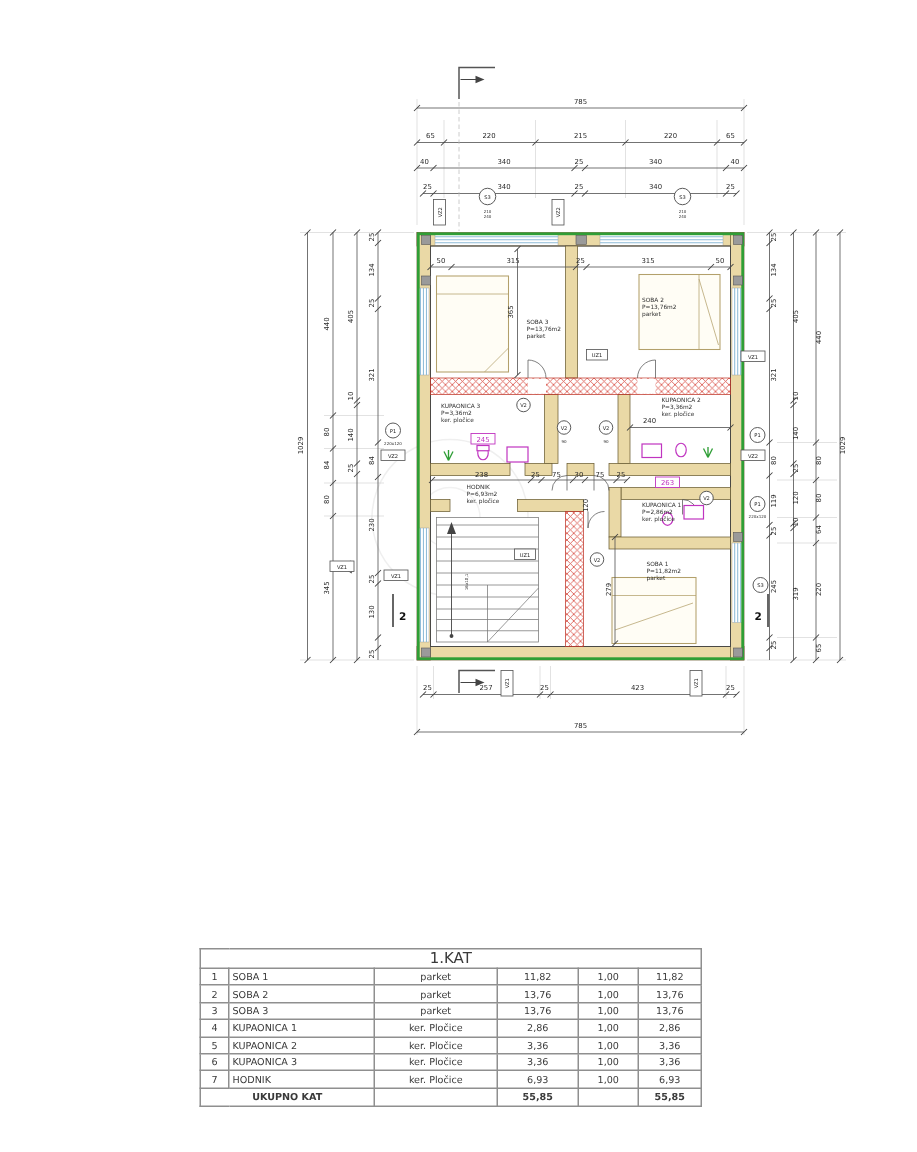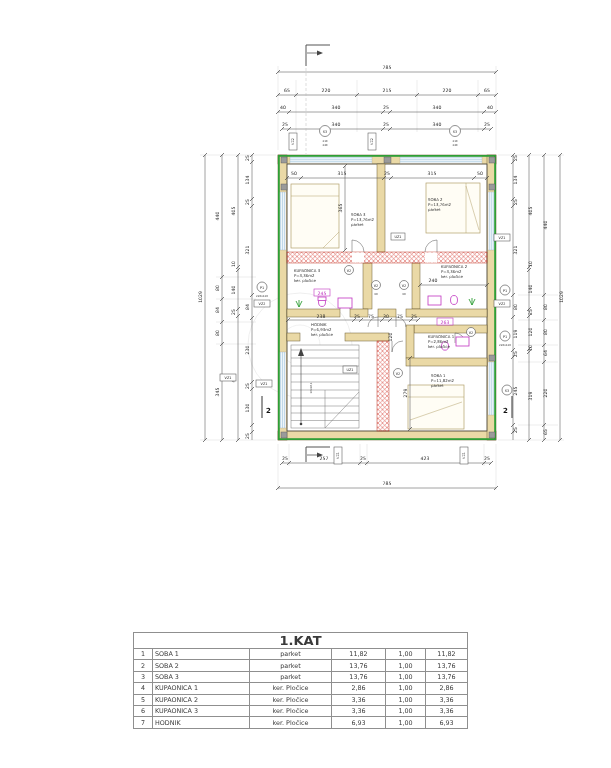--- a/index.html
+++ b/index.html
@@ -22,21 +22,21 @@
   .fix{fill:#fff;stroke:#c034c0;stroke-width:0.8;}
   .arc{stroke:#555;stroke-width:0.5;fill:none;}
   .stair{stroke:#777;stroke-width:0.5;fill:none;}
   .bed{fill:#fffdf5;stroke:#b3a06b;stroke-width:0.7;}
   
   #area-table{position:absolute;left:133px;top:632px;width:334px;border-collapse:collapse;
               table-layout:fixed;font-size:6.4px;color:#3a3a3a;border:1px solid #555;}
   #area-table td{border:0.5px solid #8f8f8f;height:10.4px;padding:0 2px;overflow:hidden;
                  white-space:nowrap;text-align:center;}
   #area-table td.nm{text-align:left;}
-  #area-table tr.hd td{height:12px;font-weight:bold;font-size:13px;}
+  #area-table tr.hd td{height:12px;font-weight:normal;font-size:10px;}
   #area-table tr.ft td{font-weight:bold;height:11px;}
 </style>
 </head>
 <body>
 <div id="page">
 
 <svg width="611" height="620" viewBox="0 0 611 620">
 
   <defs>
     <pattern id="rh" width="4.5" height="4.5" patternUnits="userSpaceOnUse">
@@ -482,16 +482,23 @@
     <td>3,36</td>
   </tr>
   <tr>
     <td>7</td>
     <td class="nm">HODNIK</td>
     <td>ker. Pločice</td>
     <td>6,93</td>
     <td>1,00</td>
     <td>6,93</td>
   </tr>
+  <tr class="ft">
+    <td colspan="2">UKUPNO KAT</td>
+    <td></td>
+    <td>55,85</td>
+    <td></td>
+    <td>55,85</td>
+  </tr>
 </tbody>
     </table>
 
 </div>
 
 </body></html>

